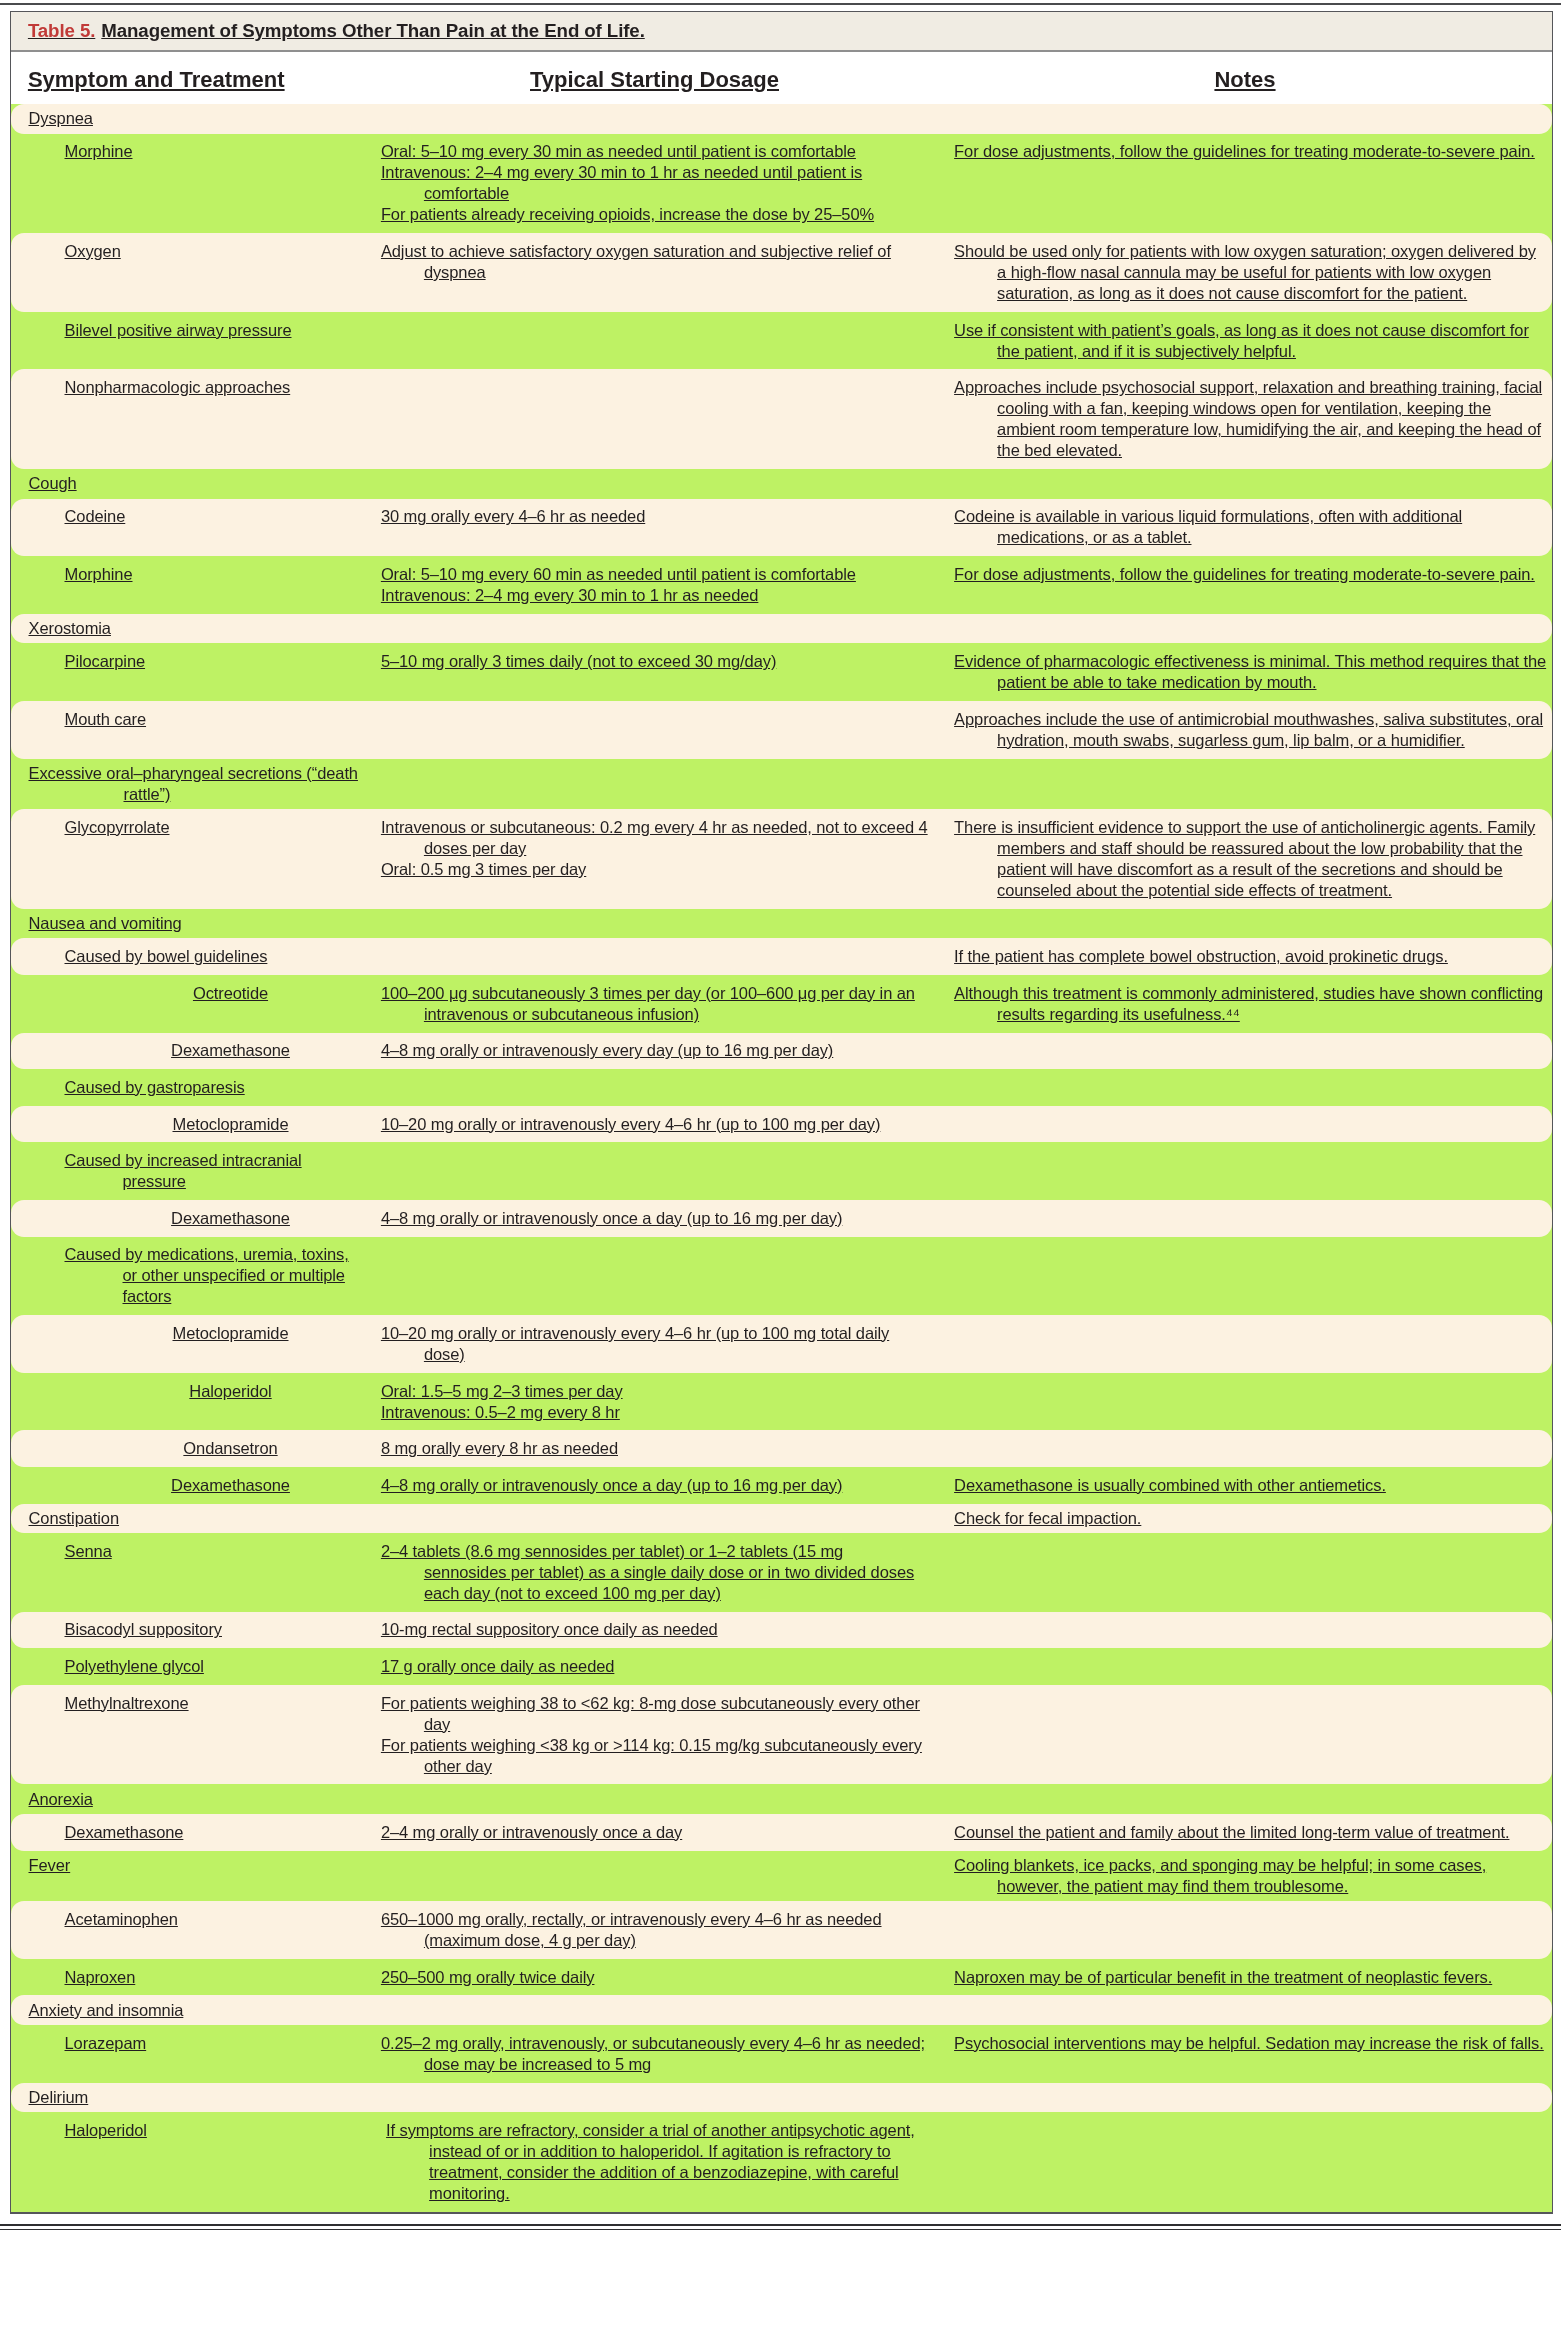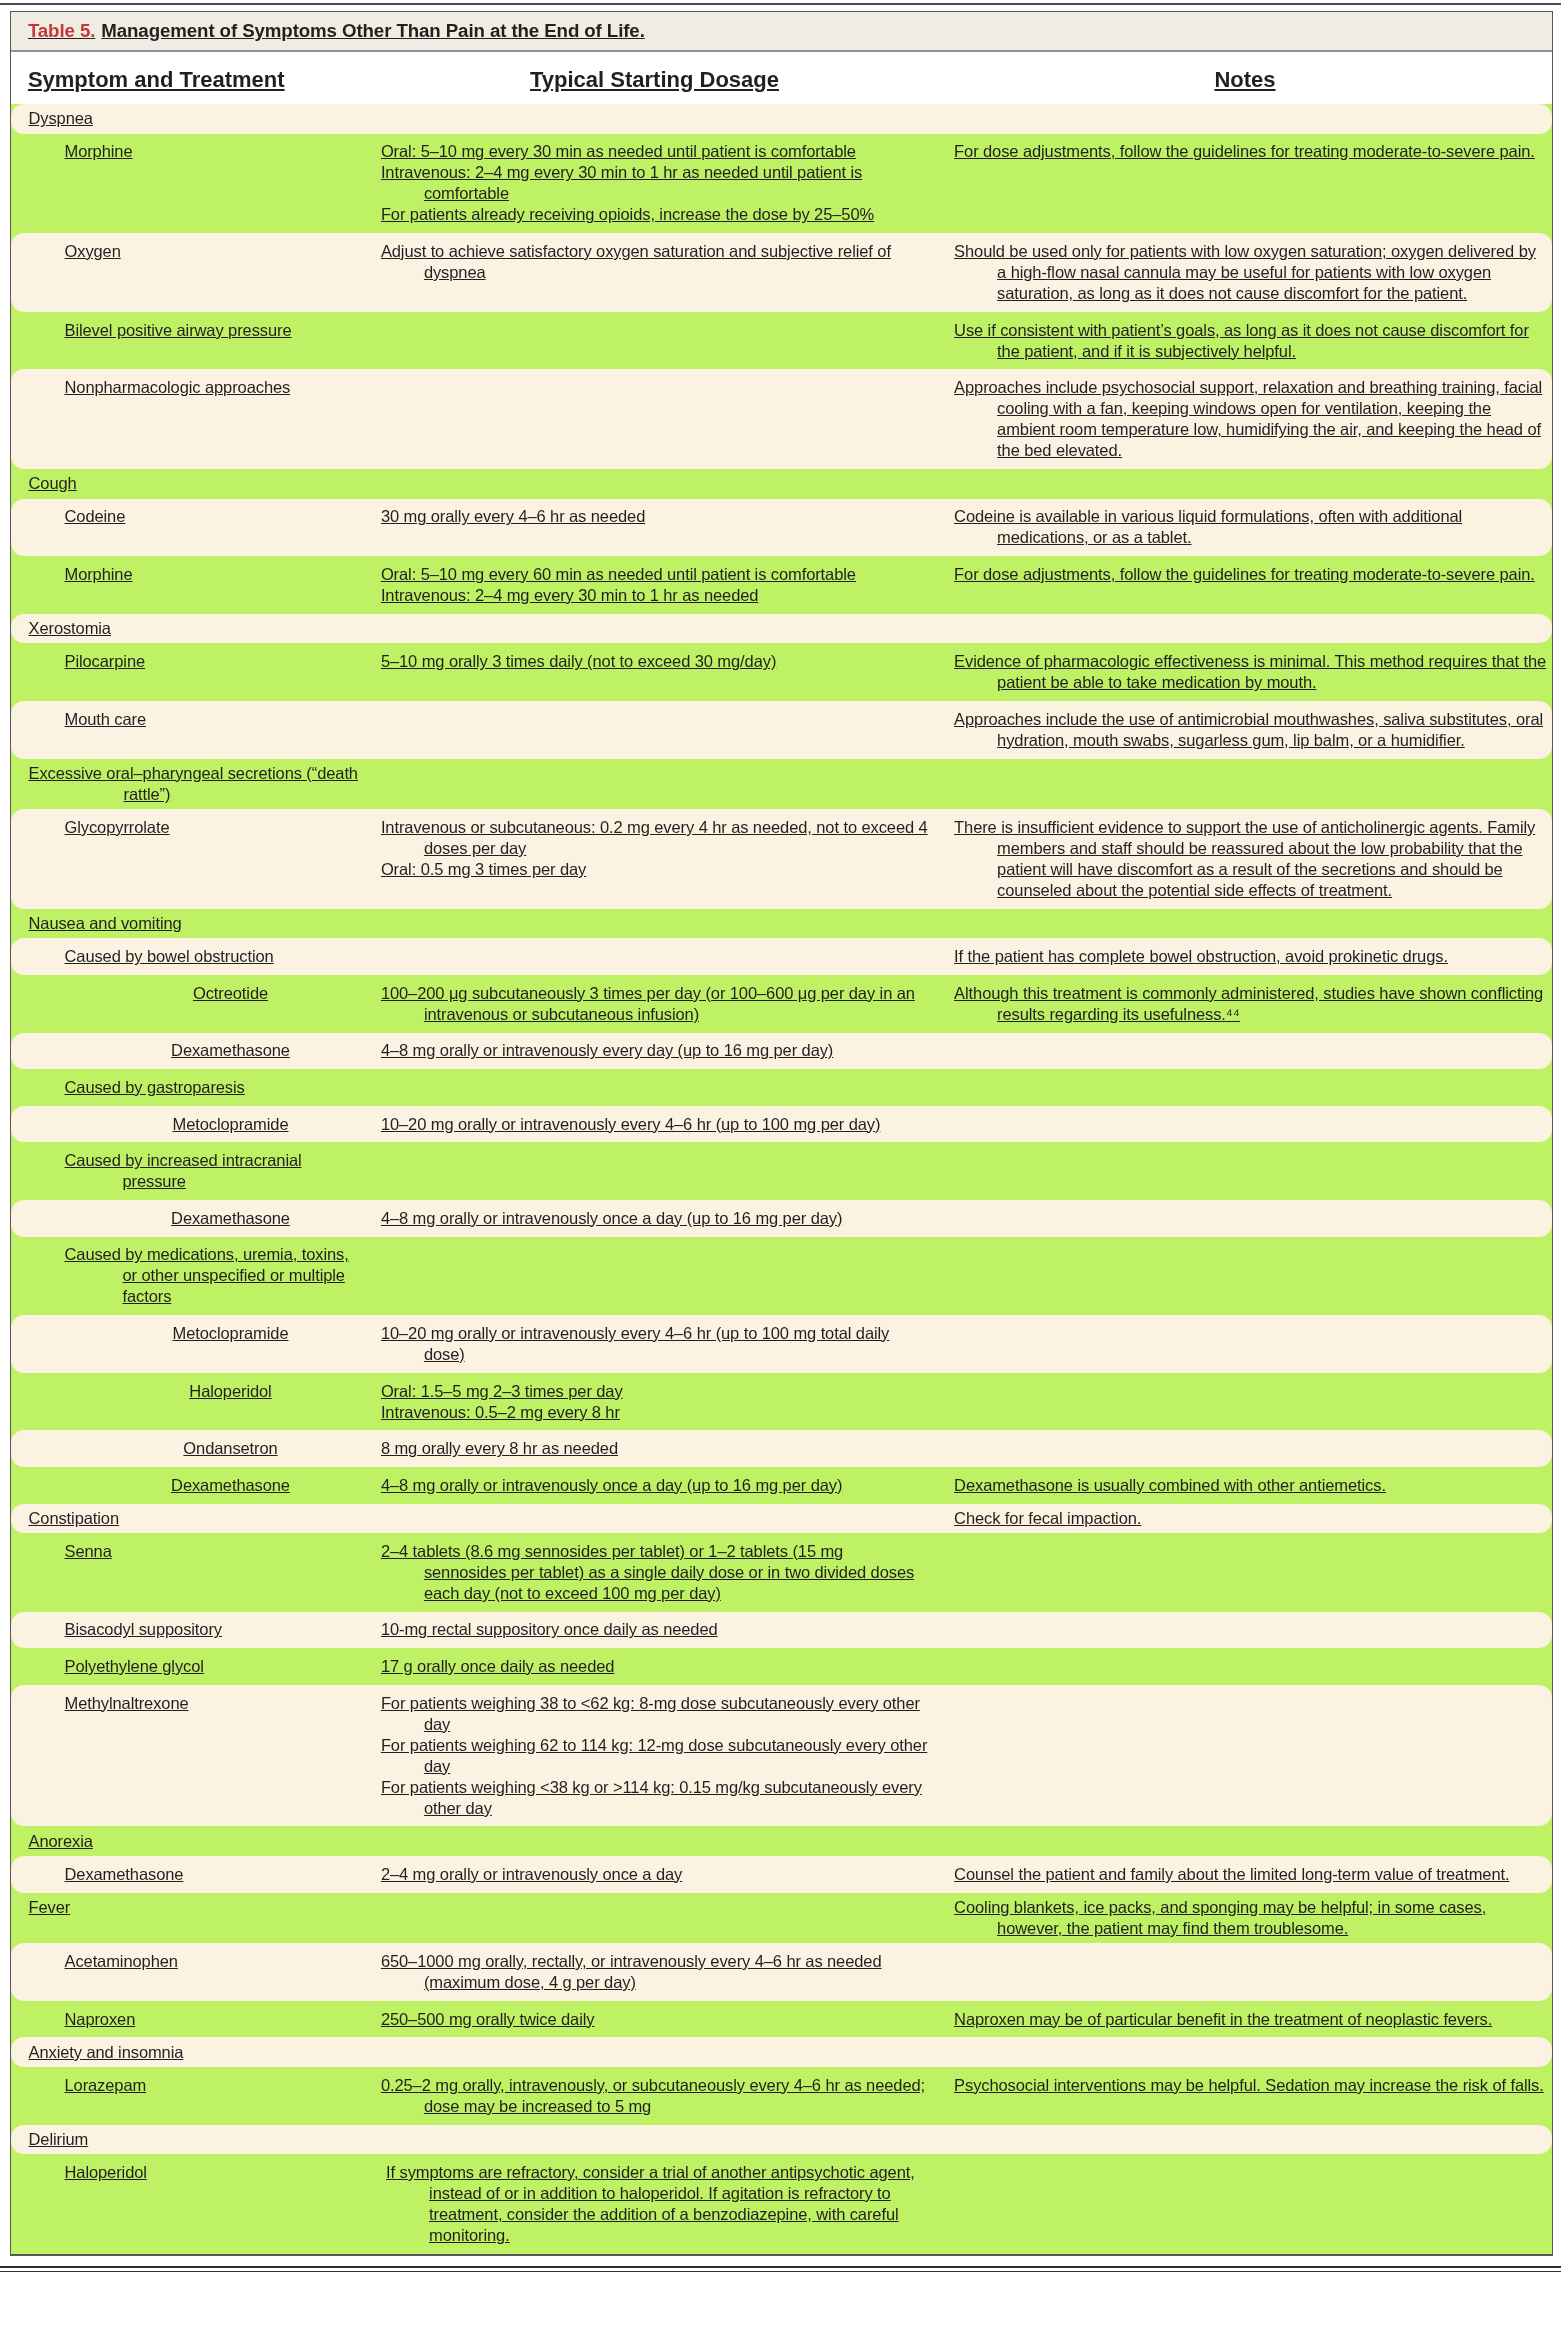--- a/index.html
+++ b/index.html
@@ -173,21 +173,21 @@
         <div class="c3">
           <div class="note">There is insufficient evidence to support the use of anticholinergic agents. Family members and staff should be reassured about the low probability that the patient will have discomfort as a result of the secretions and should be counseled about the potential side effects of treatment.</div>
         </div>
       </div>
       <div class="row cat">
         <div class="c1 l0">Nausea and vomiting</div>
         <div class="c2"></div>
         <div class="c3"></div>
       </div>
       <div class="row shade item">
-        <div class="c1 l1">Caused by bowel obstruction</div>
+        <div class="c1 l1">Caused by bowel guidelines</div>
         <div class="c2"></div>
         <div class="c3">
           <div class="note">If the patient has complete bowel obstruction, avoid prokinetic drugs.</div>
         </div>
       </div>
       <div class="row item">
         <div class="c1 l2">Octreotide</div>
         <div class="c2">
           <div class="dose-line">100–200 μg subcutaneously 3 times per day (or 100–600 μg per day in an intravenous or subcutaneous infusion)</div>
         </div>
@@ -287,21 +287,20 @@
         <div class="c1 l1">Polyethylene glycol</div>
         <div class="c2">
           <div class="dose-line">17 g orally once daily as needed</div>
         </div>
         <div class="c3"></div>
       </div>
       <div class="row shade item">
         <div class="c1 l1">Methylnaltrexone</div>
         <div class="c2">
           <div class="dose-line">For patients weighing 38 to &lt;62 kg: 8-mg dose subcutaneously every other day</div>
-          <div class="dose-line">For patients weighing 62 to 114 kg: 12-mg dose subcutaneously every other day</div>
           <div class="dose-line">For patients weighing &lt;38 kg or &gt;114 kg: 0.15 mg/kg subcutaneously every other day</div>
         </div>
         <div class="c3"></div>
       </div>
       <div class="row cat">
         <div class="c1 l0">Anorexia</div>
         <div class="c2"></div>
         <div class="c3"></div>
       </div>
       <div class="row shade item">

